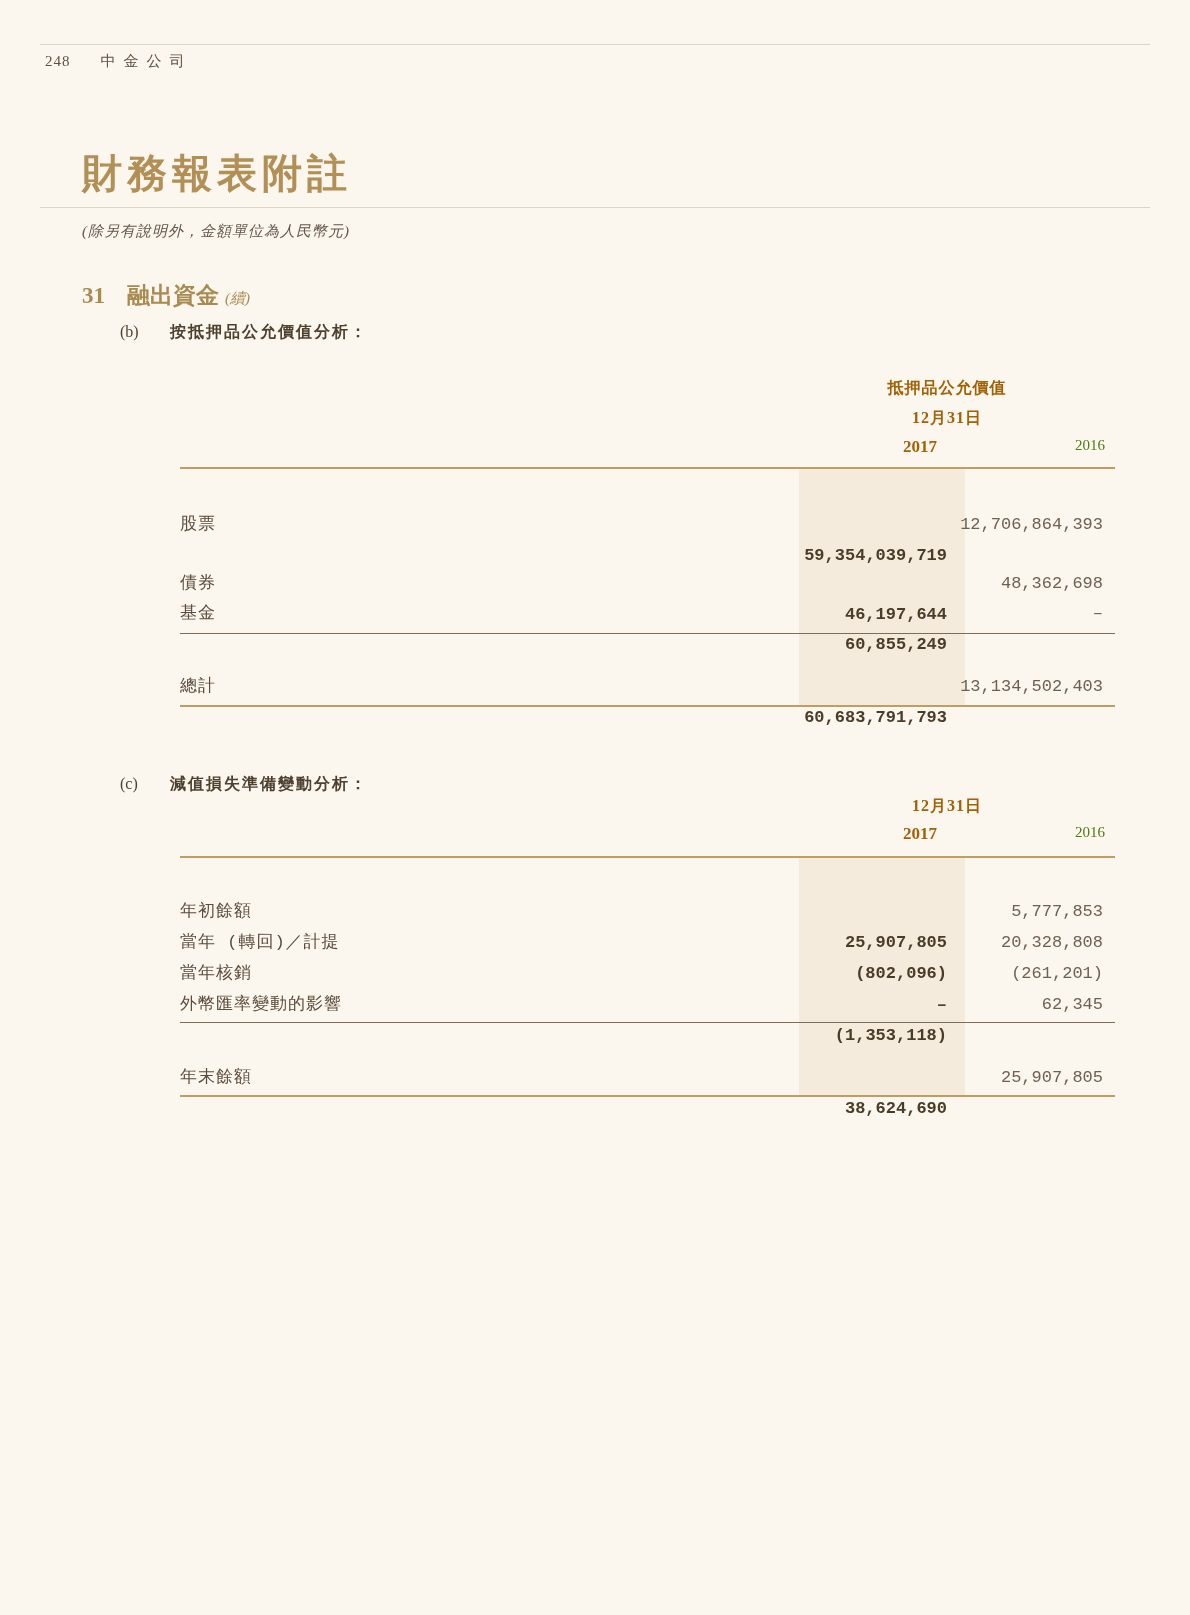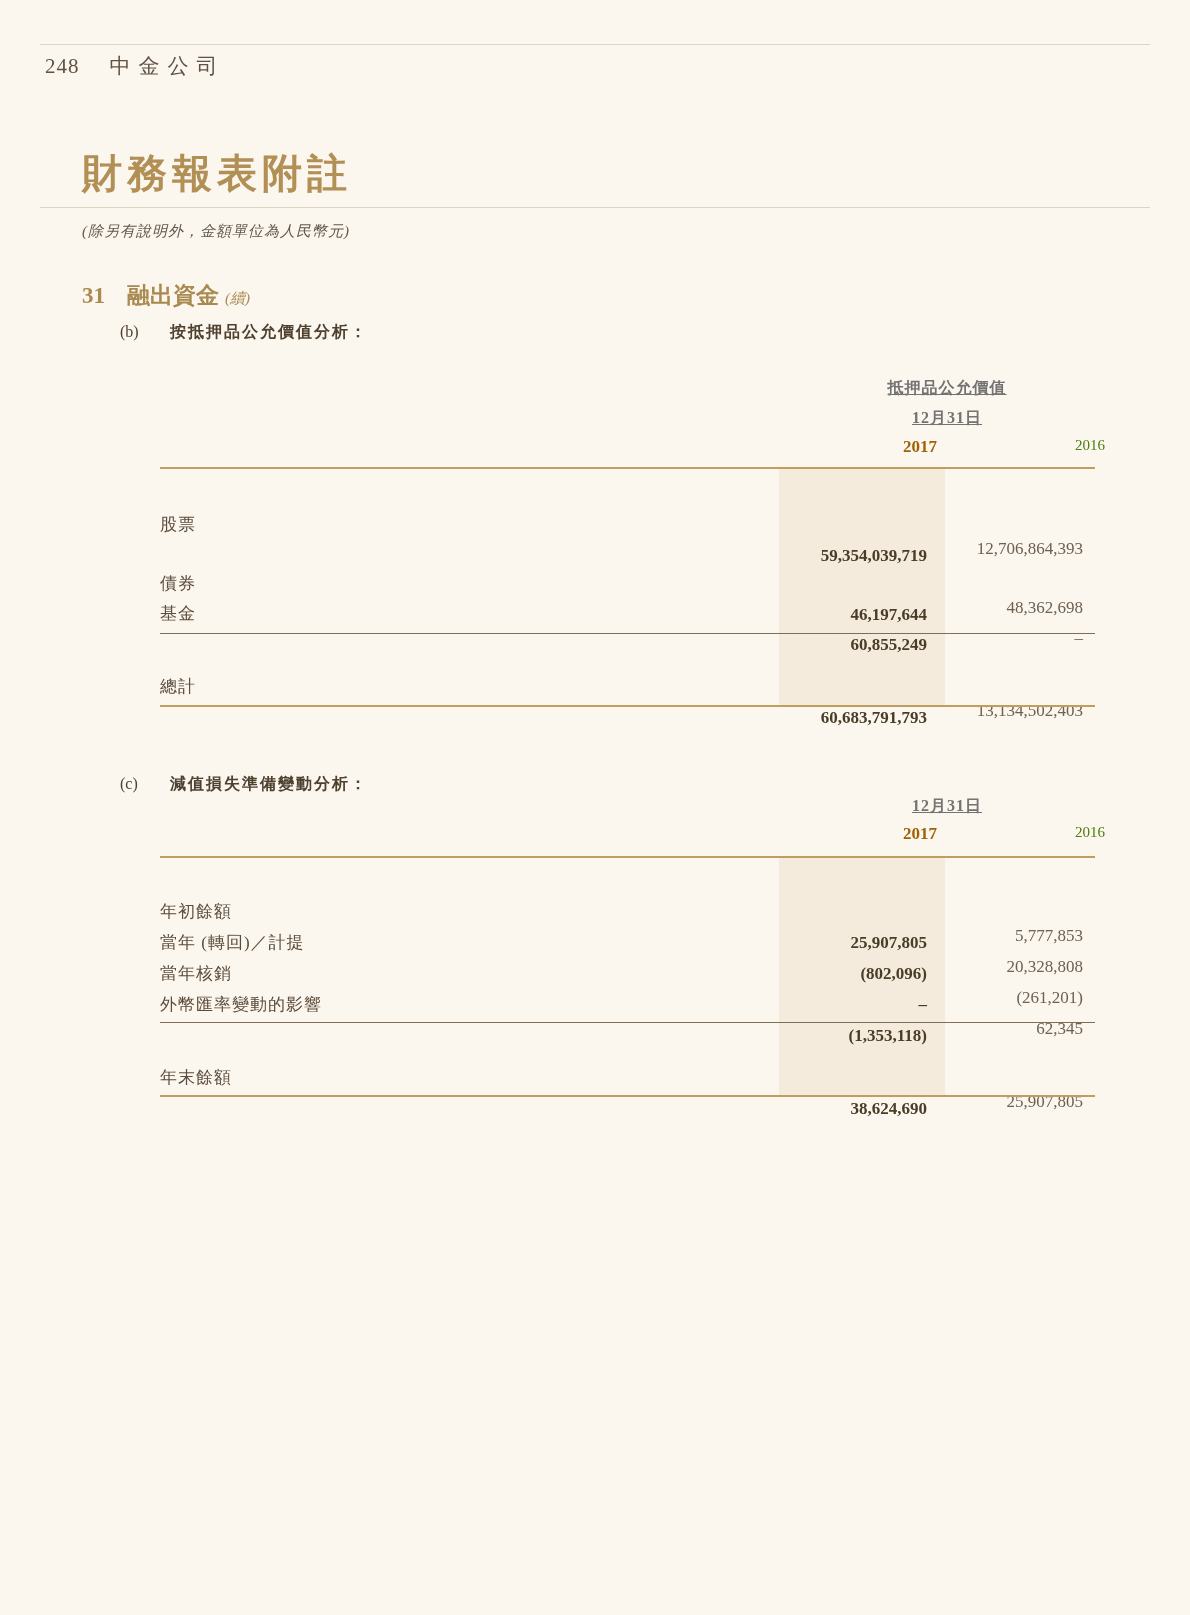--- a/index.html
+++ b/index.html
@@ -6,21 +6,21 @@
   .page {
     position:relative; width:1190px; height:1615px;
     background:#FBF6EE; overflow:hidden;
     font-family:"Liberation Serif","DejaVu Serif",serif;
     color:#665949;
   }
   .rule-light { position:absolute; height:1px; background:#DCD5C5; }
 
   .page-header {
     position:absolute; top:52px; left:45px;
-    font-size:21px; color:#5F5244; letter-spacing:1px;
+    font-size:15px; color:#5F5244; letter-spacing:1px;
   }
   .page-header .pgnum { margin-right:30px; letter-spacing:1px; }
   .page-header .company { letter-spacing:8px; }
 
   .doc-title {
     position:absolute; top:146px; left:82px;
     font-size:40px; font-weight:bold; color:#B28F55; letter-spacing:5px;
   }
   .doc-subtitle {
     position:absolute; top:222px; left:82px;
@@ -35,34 +35,34 @@
   .section-heading .cont { font-size:15px; font-weight:normal; font-style:italic; margin-left:6px; }
 
   .sub-heading {
     position:absolute; left:120px;
     font-size:16px; color:#4E4130;
   }
   .sub-heading .lab { display:inline-block; width:50px; font-weight:normal; }
   .sub-heading .txt { font-weight:bold; letter-spacing:2px; }
 
   .col-center { position:absolute; left:789px; width:316px; text-align:center;
-    font-size:16px; font-weight:bold; color:#737373; letter-spacing:1px;text-decoration:underline; }
+    font-size:16px; font-weight:bold; color:#a16207; letter-spacing:1px; }
   .year-2017 { position:absolute; left:789px; width:148px; text-align:right;
     font-size:17px; font-weight:bold; color:#a16207; }
   .year-2016 { position:absolute; left:957px; width:148px; text-align:right;
     font-size:15px; color:#4d7c0f; }
 
-  .fin-table { position:absolute; left:160px; width:935px; }
+  .fin-table { position:absolute; left:180px; width:935px;font-family:Liberation Mono, monospace; }
   .fin-table .highlight { position:absolute; left:619px; top:0; width:166px; background:#F5EBDC; }
   .fin-table .row { position:absolute; left:0; width:935px; height:22px; line-height:22px; font-size:17px; }
   .fin-table .row .lbl { position:absolute; left:0; color:#5B4C3B; letter-spacing:1px; }
   .fin-table .row .v17 { position:absolute; left:619px; width:148px; text-align:right;
     font-weight:bold; color:#4A3D28;margin-top:31px; }
   .fin-table .row .v16 { position:absolute; left:775px; width:148px; text-align:right;
-    color:#6E6152;margin-top:24px; }
+    color:#6E6152; }
   .fin-table .t-gold { position:absolute; left:0; width:935px; height:2px; background:#BF9F60; }
   .fin-table .t-thin { position:absolute; left:0; width:935px; height:1px; background:#7E6E59; }
 </style>
 </head>
 <body>
 
 <div class="page">
 
   <div class="rule-light" style="top:44px; left:40px; width:1110px;"></div>
   <div class="page-header">

